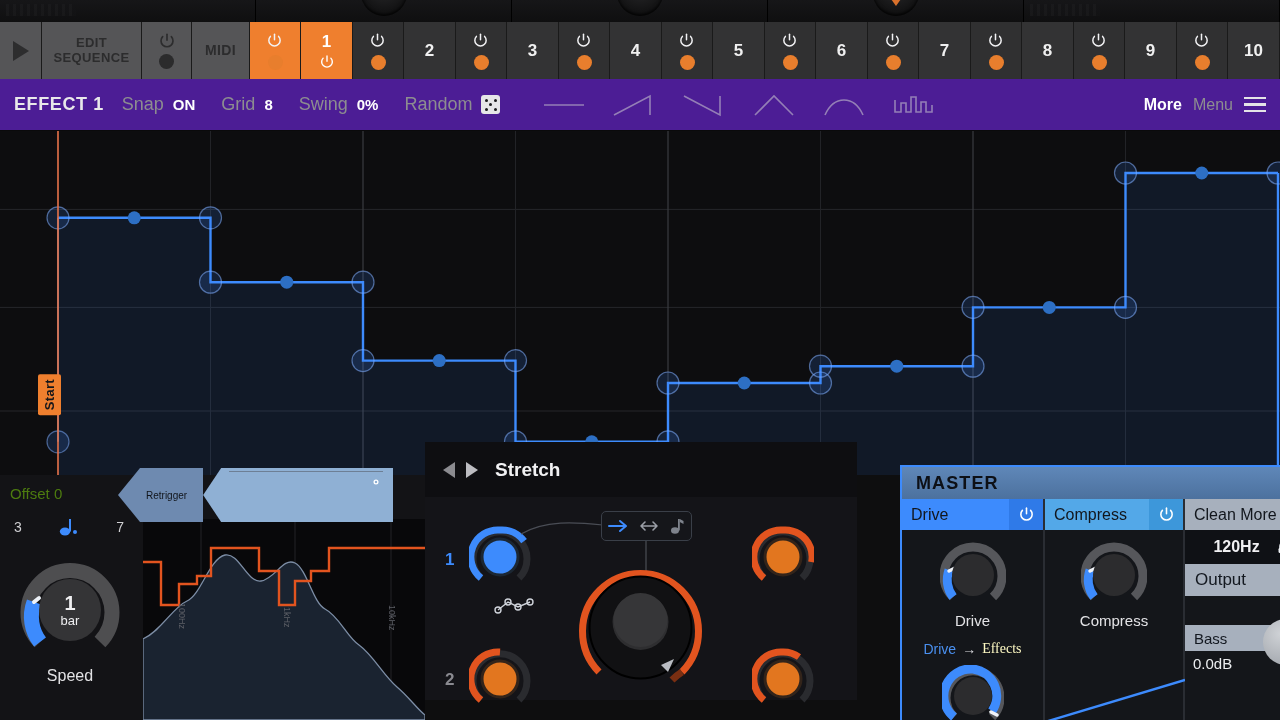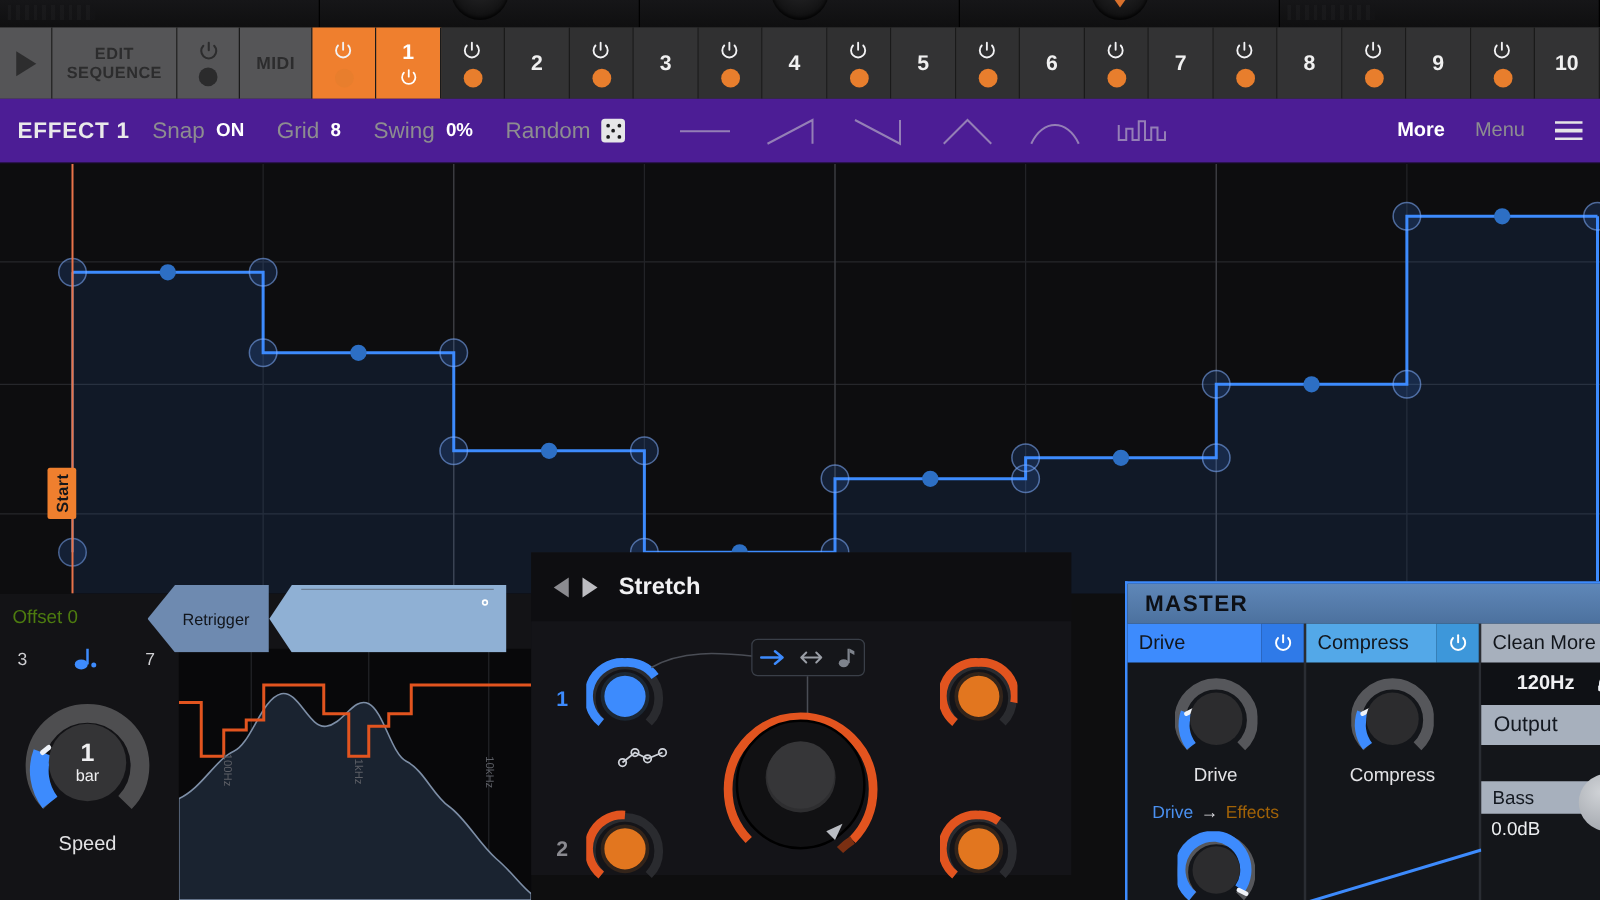--- a/index.html
+++ b/index.html
@@ -87,21 +87,21 @@
   .envtab.sel { background:#3d8bfd; color:#0a0a0b; }
   .fxitem { display:flex; align-items:center; gap:9px; margin-right:26px; }
   .fxlabel { color:#8d8d90; font-size:18px; }
   .fxvalue { color:#fff; font-size:15px; font-weight:700; }
   .dice {
     width:19px;height:19px;border-radius:3px;background:#e6e6e8; position:relative;
   }
   .dice i { position:absolute; width:3px;height:3px;border-radius:50%;background:#1b1b1d; }
   .waveicons { display:flex; align-items:center; gap:22px; margin-left:14px; }
   .wv { width:48px;height:26px; opacity:.55; }
-  .fxright { margin-left:auto; display:flex; align-items:center; gap:24px; }
+  .fxright { margin-left:auto; display:flex; align-items:center; gap:11px; }
   .more { color:#fff; font-size:16px; font-weight:700; }
   .menu { color:#8d8d90; font-size:16px; }
   .hamb { display:flex; flex-direction:column; gap:4px; }
   .hamb i { display:block; width:22px;height:2.5px;background:#e4e4e6; }
 
   
   .envwrap {
     position:absolute; left:0; top:131px; width:1280px; height:344px;
     background:#0d0d0f; overflow:hidden;
   }
@@ -132,21 +132,21 @@
   }
   .speedtxt b { font-size:20px; font-weight:700; line-height:1; }
   .speedtxt i { font-size:13px; font-style:normal; }
   .speedcap { position:absolute; left:20px; top:192px; width:100px; text-align:center;
     color:#e2e2e4; font-size:16px; }
 
   .retrig {
     position:absolute; left:118px; top:468px; height:54px; display:flex; align-items:stretch; z-index:6;
   }
   .retrig-tag {
-    background:#6e8ab0; color:#11151b; font-size:13px; display:flex; align-items:center;
+    background:#6e8ab0; color:#11151b; font-size:10px; display:flex; align-items:center;
     padding:0 16px 0 28px;
     clip-path: polygon(22px 0, 100% 0, 100% 100%, 22px 100%, 0 50%);
   }
   .retrig-opts {
     background:#8fb0d4; padding:3px 10px 3px 26px; min-width:190px; position:relative;
     clip-path: polygon(18px 0, 100% 0, 100% 100%, 18px 100%, 0 50%);
   }
   .ropt { display:flex; align-items:center; gap:9px; height:24px; color:#15191f; font-size:15px; }
   .ropt .rdot { width:13px;height:13px;border-radius:50%;background:#15191f; }
   .rsep { height:1px; background:#6d7f95; margin:0 0 0 0; }
@@ -188,21 +188,21 @@
   .mhdr .nm {
     flex:1; display:flex; align-items:center; padding-left:9px;
     font-size:16px; color:#12161c;
   }
   .mhdr .pwbtn { width:34px; display:flex; align-items:center; justify-content:center; }
   .bg-drive .nm { background:#3d8bfd; } .bg-drive .pwbtn { background:#2f7ae8; }
   .bg-comp .nm { background:#53a8e8; }  .bg-comp .pwbtn { background:#3d97da; }
   .bg-bass .nm { background:#a7b0bd; }  .bg-bass .pwbtn { background:#9aa4b3; }
   .knobcap { text-align:center; color:#e3e3e6; font-size:15px; }
   .routing { display:flex; align-items:center; justify-content:center; gap:6px; font-size:14px; }
-  .routing .a { color:#4a90f0; } .routing .b { color:#a16207; }
+  .routing .a { color:#4a90f0; } .routing .b { color:#fef9c3;font-family:Liberation Serif, serif; }
   .routing .ar { color:#dcdce0; }
   .hz { height:34px; display:flex; align-items:center; justify-content:center; gap:16px;
     color:#f0f0f2; font-size:16px; font-weight:700; background:#0f1115; }
   .outbar { height:32px; background:#a7b0bd; display:flex; align-items:center; padding-left:10px;
     color:#131820; font-size:17px; }
   .gainlbl { position:absolute; left:0; top:126px; width:88px; height:26px; background:#a7b0bd;
     display:flex; align-items:center; padding-left:9px; color:#131820; font-size:15px; }
   .gaindb { position:absolute; left:8px; top:156px; color:#eceef0; font-size:15px; }
   .gainknob { position:absolute; left:78px; top:120px; width:46px; height:46px; border-radius:50%;
     background:radial-gradient(circle at 38% 32%, #cfd2d6 0%, #a9adb3 70%, #8e9299 100%); }

